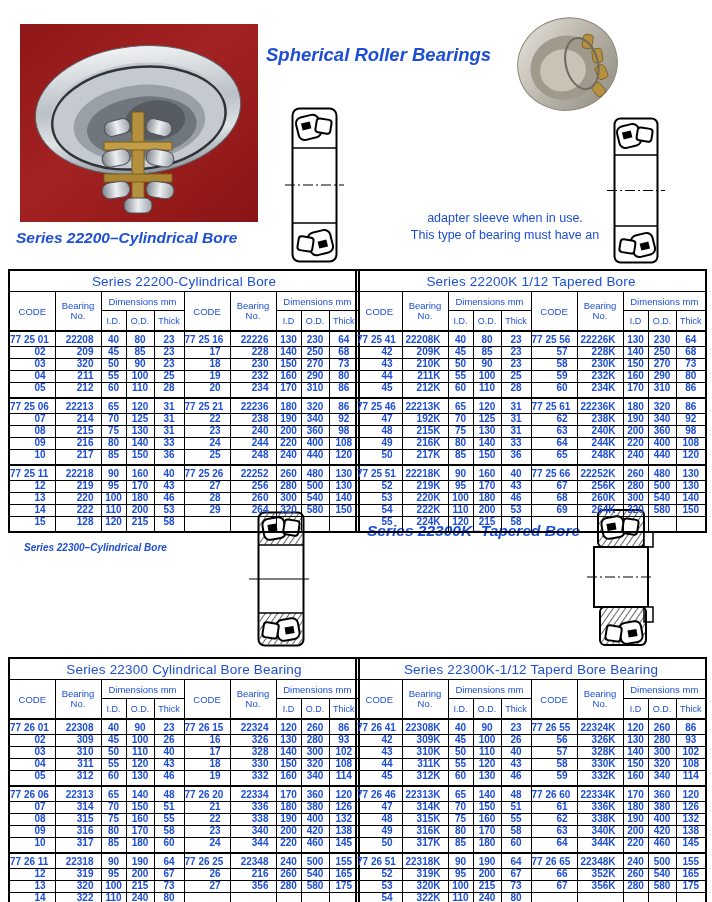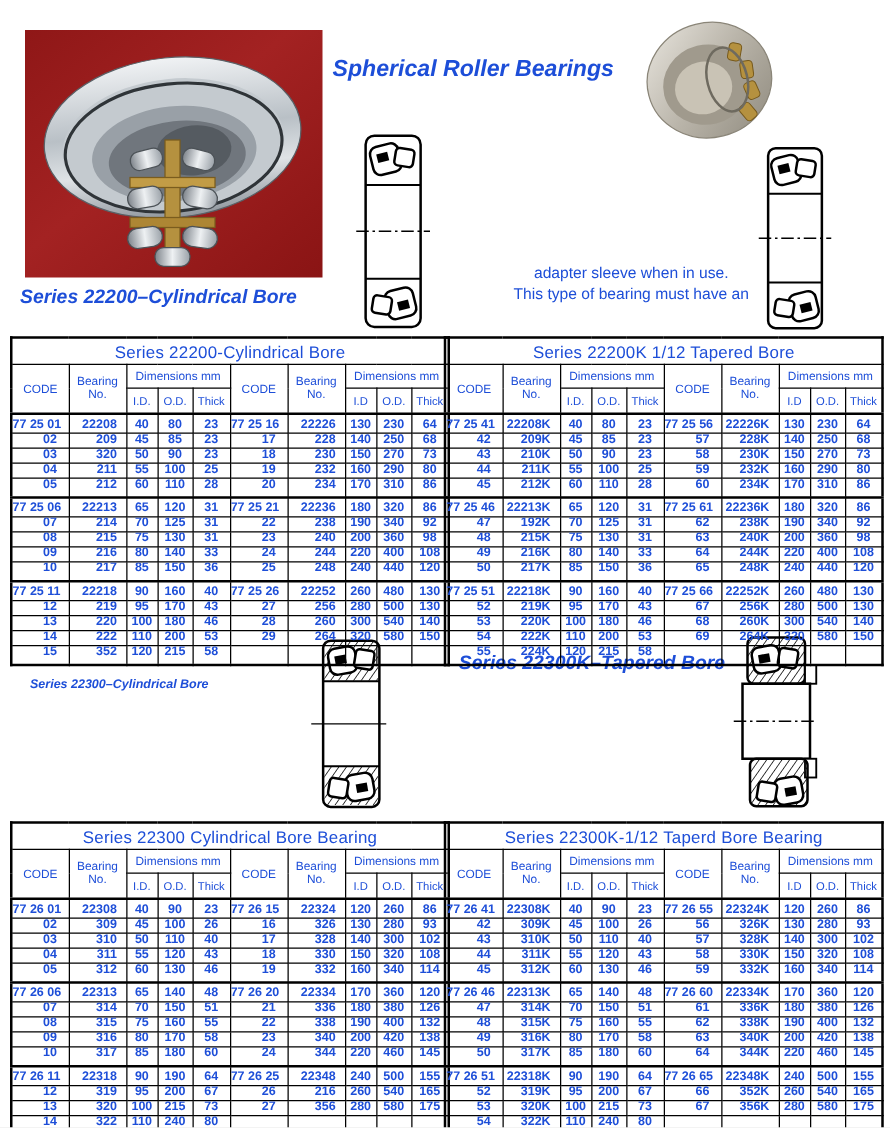--- a/index.html
+++ b/index.html
@@ -426,21 +426,21 @@
             <td>200</td>
             <td>53</td>
             <td class="code">29</td>
             <td class="brg">264</td>
             <td>320</td>
             <td>580</td>
             <td>150</td>
           </tr>
           <tr>
             <td class="code">15</td>
-            <td class="brg">352</td>
+            <td class="brg">128</td>
             <td>120</td>
             <td>215</td>
             <td>58</td>
             <td class="code"></td>
             <td class="brg"></td>
             <td></td>
             <td></td>
             <td></td>
           </tr>
         </tbody>

